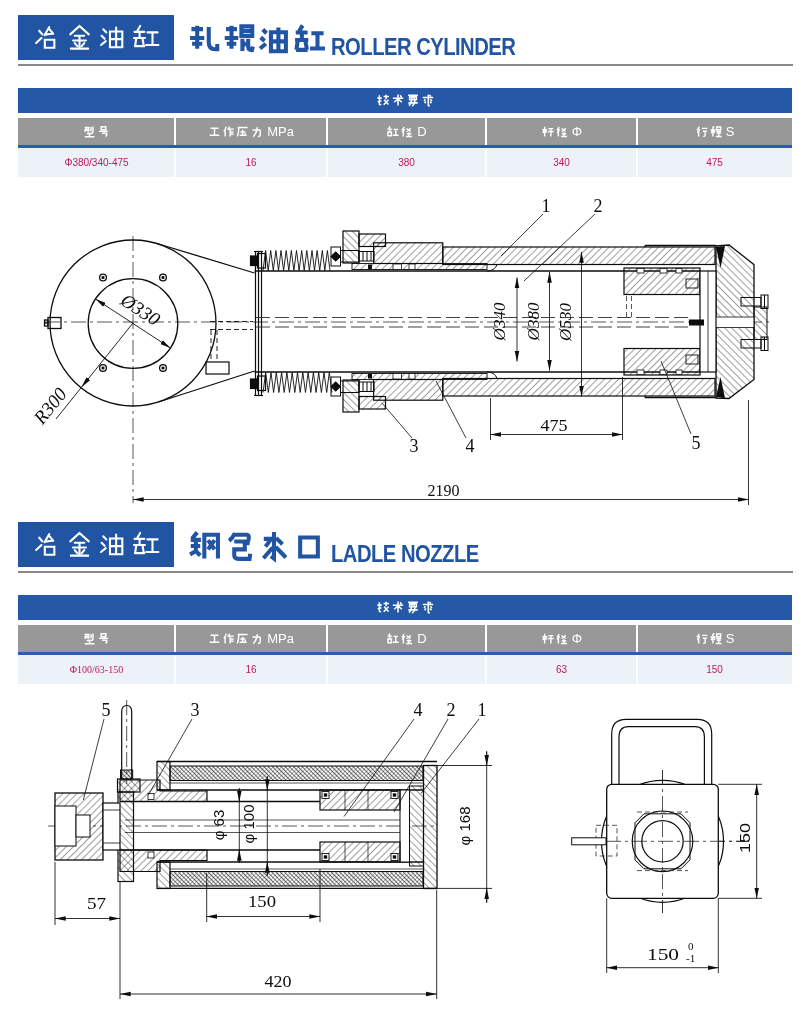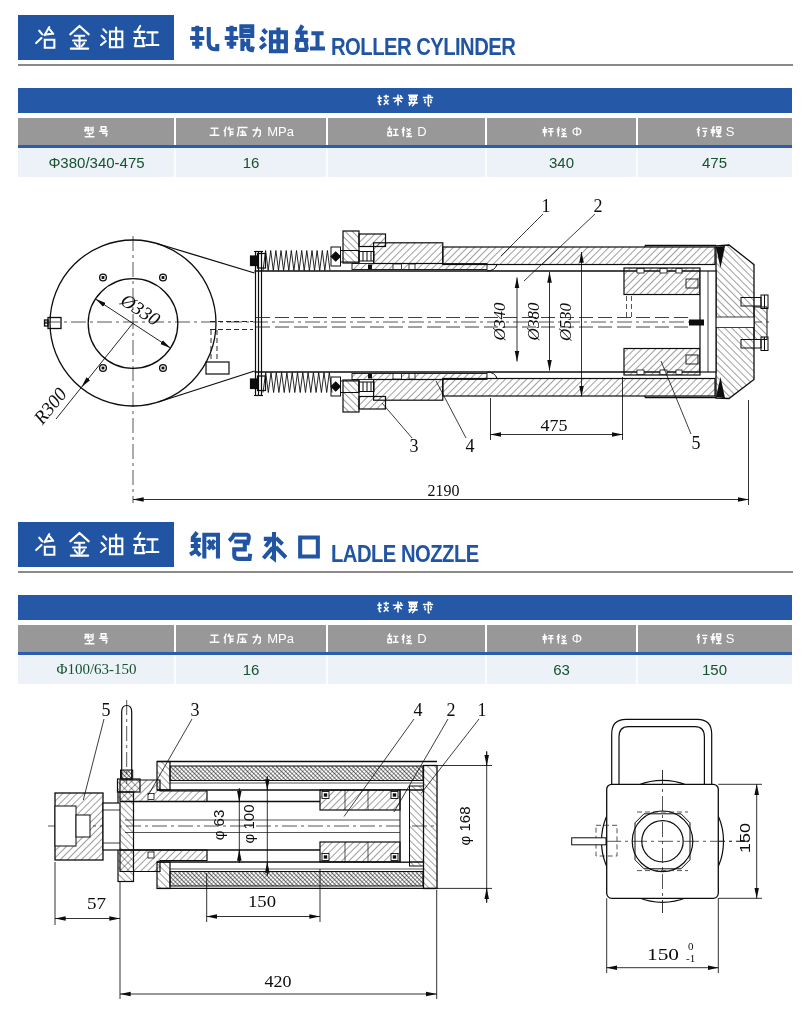--- a/index.html
+++ b/index.html
@@ -8,21 +8,21 @@
 .hz{display:inline-block;vertical-align:top;}
 .bluebox{position:absolute;left:18px;width:156px;height:45px;background:#2155a3;display:flex;align-items:center;justify-content:center;gap:4px;}
 .grayline{position:absolute;left:18px;width:775px;height:2px;background:#8a8a8a;}
 .tbar{position:absolute;left:18px;width:774px;height:25px;background:#2658a8;display:flex;align-items:center;justify-content:center;gap:1px;}
 .grow{position:absolute;left:18px;width:774px;height:27px;background:#989898;}
 .bline{position:absolute;left:18px;width:774px;height:3px;background:#2b5cb0;}
 .drow{position:absolute;left:18px;width:774px;height:29px;background:#edf1f8;}
 .gcell{position:absolute;top:0;height:27px;display:flex;align-items:center;justify-content:center;gap:1px;color:#fff;font-size:13px;}
 .gsep{position:absolute;top:0;width:2px;height:27px;background:#fff;}
 .dsep{position:absolute;top:0;width:2px;height:29px;background:#fbfcfe;}
-.dcell{position:absolute;top:0;height:29px;display:flex;align-items:center;justify-content:center;color:#14532d;font-size:15px;}
+.dcell{position:absolute;top:0;height:29px;display:flex;align-items:center;justify-content:center;color:#be185d;font-size:10px;}
 .cntitle{position:absolute;display:flex;gap:1px;}
 .entitle{position:absolute;color:#2155a3;font-weight:bold;font-size:23px;letter-spacing:-0.6px;transform:scaleX(0.88);transform-origin:left;}
 </style>
 </head>
 <body>
 <svg width="0" height="0" style="position:absolute">
 <defs>
 <symbol id="z-ye" viewBox="0 0 100 100">
         <path d="M24,24 L35,37 M13,68 L32,50 M60,11 L43,40 M44,38 L70,35 M62,20 L74,35 M44,56 H78 V85 H44 Z" fill="none" stroke="currentColor"></path>
       </symbol>
@@ -203,20 +203,21 @@
 </div>
 <div class="gsep" style="left:156px;"></div>
 <div class="gsep" style="left:308px;"></div>
 <div class="gsep" style="left:467px;"></div>
 <div class="gsep" style="left:618px;"></div>
 </div>
 <div class="bline" style="top:145px;"></div>
 <div class="drow" style="top:148px;">
 <div class="dcell" style="left:0px;width:157px;">Φ380/340-475</div>
 <div class="dcell" style="left:157px;width:152px;">16</div>
+<div class="dcell" style="left:309px;width:159px;">380</div>
 <div class="dcell" style="left:468px;width:151px;border-radius:14px;">340</div>
 <div class="dcell" style="left:619px;width:155px;">475</div>
 <div class="dsep" style="left:156px;"></div>
 <div class="dsep" style="left:308px;"></div>
 <div class="dsep" style="left:467px;"></div>
 <div class="dsep" style="left:618px;"></div>
 </div>
 <svg class="abs" style="left:0;top:185px;" width="810" height="330" viewBox="0 185 810 330">
 <defs>
 <marker id="ar" viewBox="0 0 11 6" refX="10.7" refY="3" markerWidth="11" markerHeight="6" orient="auto-start-reverse" markerUnits="userSpaceOnUse">

